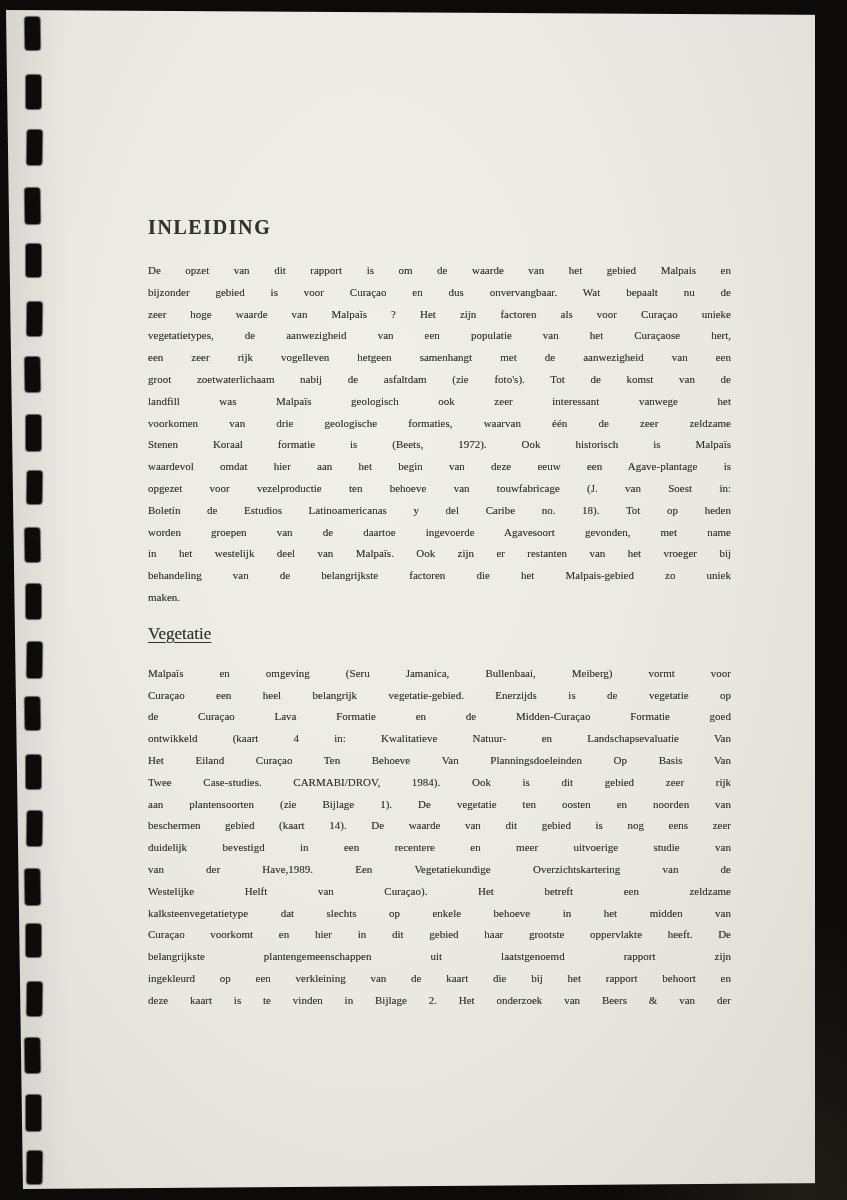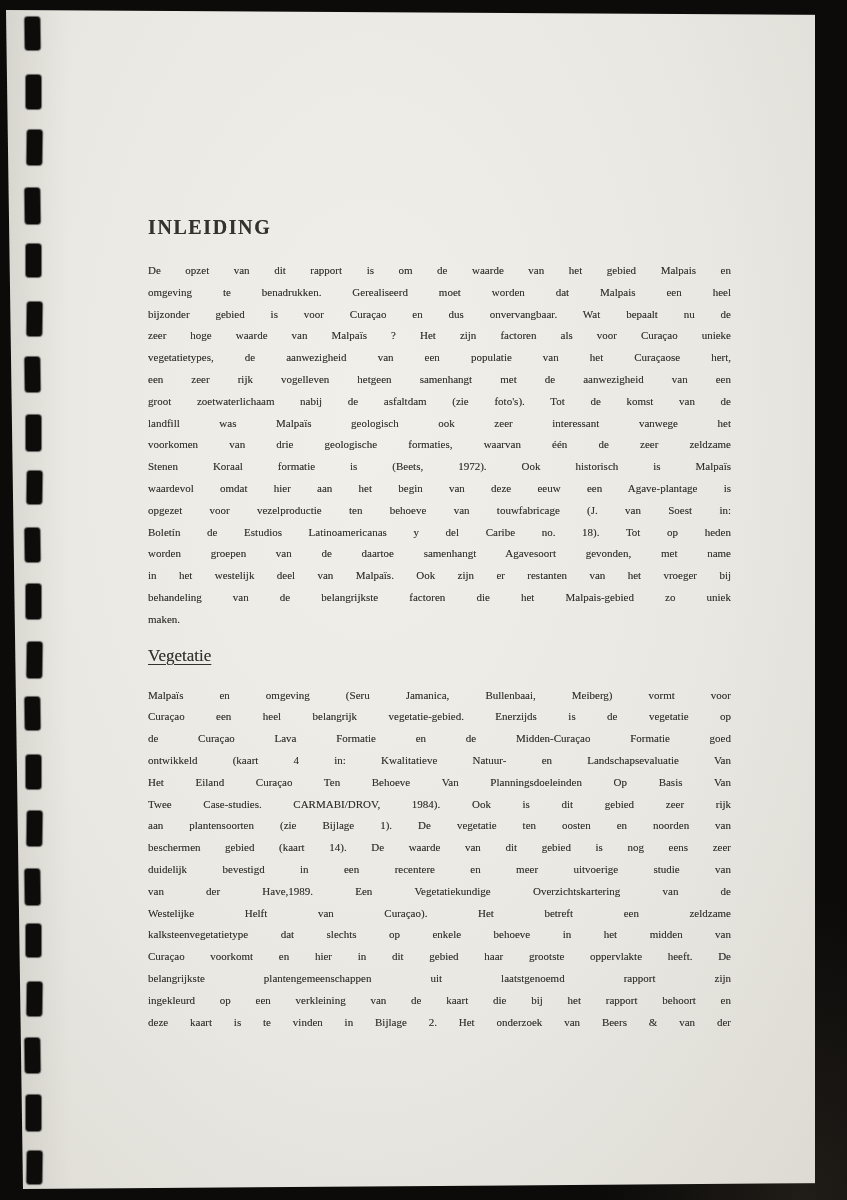--- a/index.html
+++ b/index.html
@@ -98,33 +98,32 @@
         <div class="hole" style="top: 924.2px; left: 26px; height: 33px; transform: rotate(0deg);"></div>
         <div class="hole" style="top: 981.9px; left: 27px; height: 34px; transform: rotate(0.8deg);"></div>
         <div class="hole" style="top: 1037.6px; left: 25px; height: 35px; transform: rotate(-0.8deg);"></div>
         <div class="hole" style="top: 1095.3px; left: 26px; height: 36px; transform: rotate(0deg);"></div>
         <div class="hole" style="top: 1151px; left: 27px; height: 33px; transform: rotate(0.8deg);"></div>
       </div>
     <div class="content">
       <h1 class="doc-title">INLEIDING</h1>
       <div class="para">
           <div class="line">De opzet van dit rapport is om de waarde van het gebied Malpais en</div>
-          <div class="line">omgeving te benadrukken. Gerealiseerd moet worden dat Malpais een heel</div>
           <div class="line">bijzonder gebied is voor Curaçao en dus onvervangbaar. Wat bepaalt nu de</div>
           <div class="line">zeer hoge waarde van Malpaïs ? Het zijn factoren als voor Curaçao unieke</div>
           <div class="line">vegetatietypes, de aanwezigheid van een populatie van het Curaçaose hert,</div>
           <div class="line">een zeer rijk vogelleven hetgeen samenhangt met de aanwezigheid van een</div>
           <div class="line">groot zoetwaterlichaam nabij de asfaltdam (zie foto's). Tot de komst van de</div>
           <div class="line">landfill was Malpaïs geologisch ook zeer interessant vanwege het</div>
           <div class="line">voorkomen van drie geologische formaties, waarvan één de zeer zeldzame</div>
           <div class="line">Stenen Koraal formatie is (Beets, 1972). Ook historisch is Malpaïs</div>
           <div class="line">waardevol omdat hier aan het begin van deze eeuw een Agave-plantage is</div>
           <div class="line">opgezet voor vezelproductie ten behoeve van touwfabricage (J. van Soest in:</div>
           <div class="line">Boletín de Estudios Latinoamericanas y del Caribe no. 18). Tot op heden</div>
-          <div class="line">worden groepen van de daartoe samenhangt Agavesoort gevonden, met name</div>
+          <div class="line">worden groepen van de daartoe ingevoerde Agavesoort gevonden, met name</div>
           <div class="line">in het westelijk deel van Malpaïs. Ook zijn er restanten van het vroeger bij</div>
           <div class="line">behandeling van de belangrijkste factoren die het Malpais-gebied zo uniek</div>
           <div class="line para-end">maken.</div>
         </div>
       <h2 class="sub-heading">Vegetatie</h2>
       <div class="para">
           <div class="line">Malpaïs en omgeving (Seru Jamanica, Bullenbaai, Meiberg) vormt voor</div>
           <div class="line">Curaçao een heel belangrijk vegetatie-gebied. Enerzijds is de vegetatie op</div>
           <div class="line">de Curaçao Lava Formatie en de Midden-Curaçao Formatie goed</div>
           <div class="line">ontwikkeld (kaart 4 in: Kwalitatieve Natuur- en Landschapsevaluatie Van</div>

